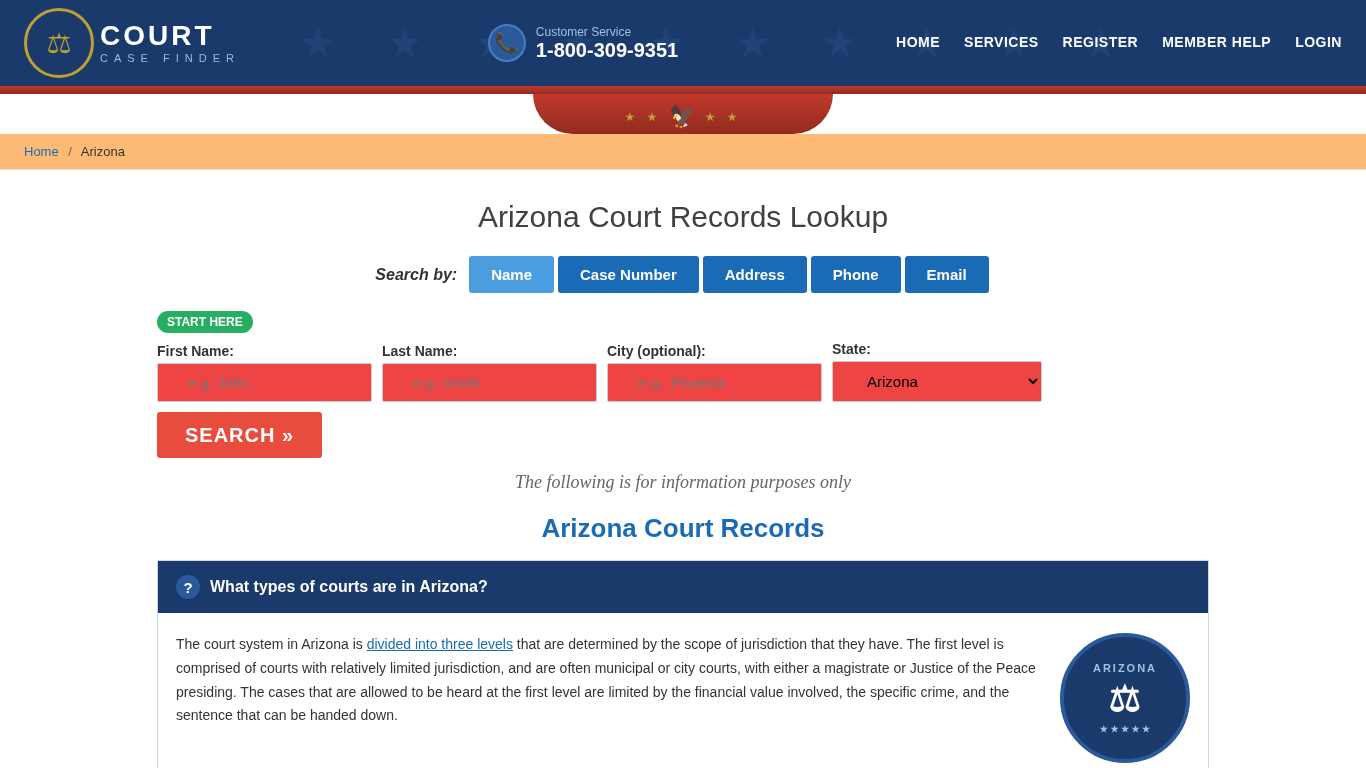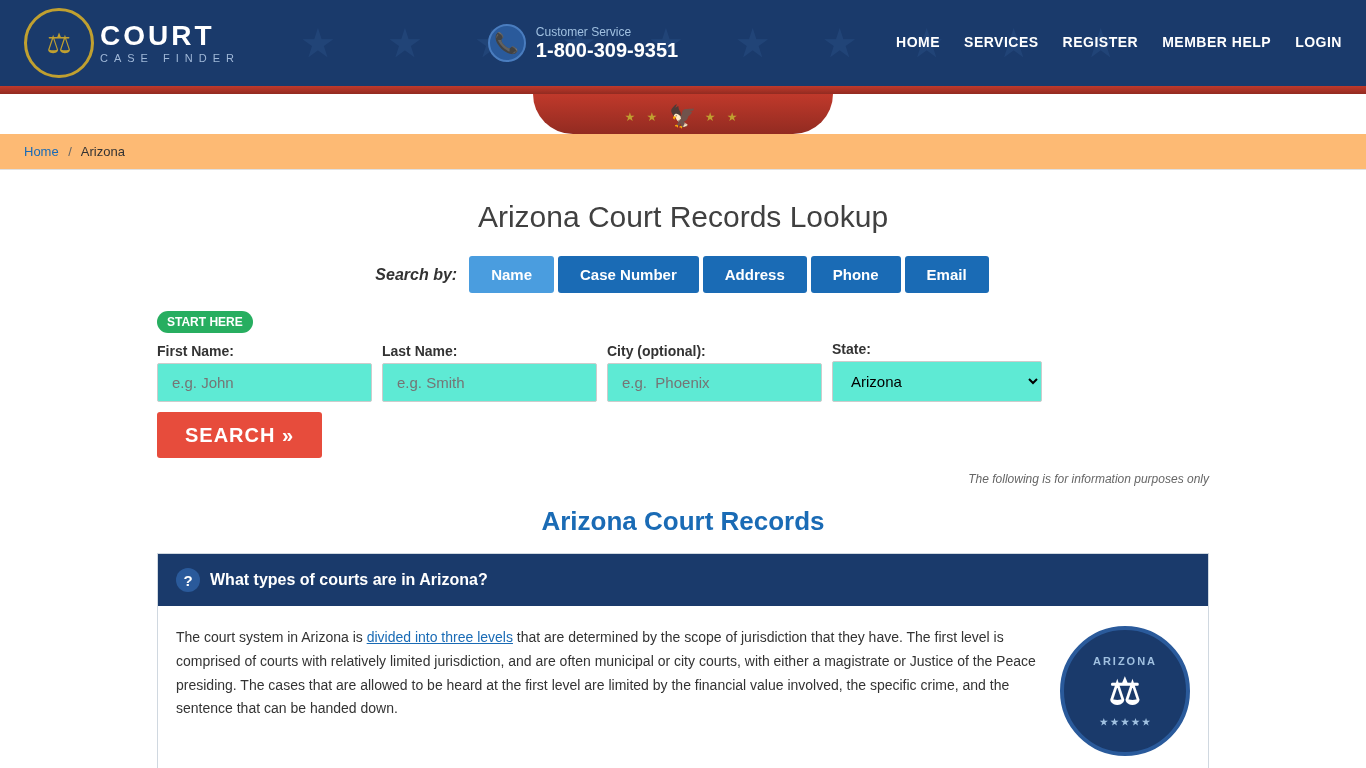--- a/index.html
+++ b/index.html
@@ -220,24 +220,24 @@
       flex-direction: column;
       gap: 4px;
     }
     .form-group label {
       font-size: 14px;
       font-weight: bold;
       color: #333;
     }
     .form-group input,
     .form-group select {
-      padding: 10px 14px;
+      padding: 10px 30px;
       border: 1px solid #ccc;
       font-size: 15px;
-      background: #5eead4;
+      background: #ef4444;
       outline: none;
       border-radius: 2px;
     }
     .fg-first { width: 215px; }
     .fg-last { width: 215px; }
     .fg-city { width: 215px; }
     .fg-state { width: 210px; }
     .search-btn {
       background: #e74c3c;
       color: white;
@@ -250,25 +250,26 @@
       letter-spacing: 1px;
       align-self: flex-end;
       height: 46px;
       display: flex;
       align-items: center;
       gap: 6px;
       white-space: nowrap;
     }
 
     .info-note {
-      text-align: right;
+      text-align: center;
       color: #666;
       font-style: italic;
-      font-size: 12px;
+      font-size: 18px;
       margin: 14px 0 10px 0;
+      font-family: Liberation Serif, serif;
     }
 
     
     .section-heading {
       text-align: center;
       font-size: 26px;
       font-weight: bold;
       color: #1a6bb5;
       margin: 20px 0 16px 0;
     }

